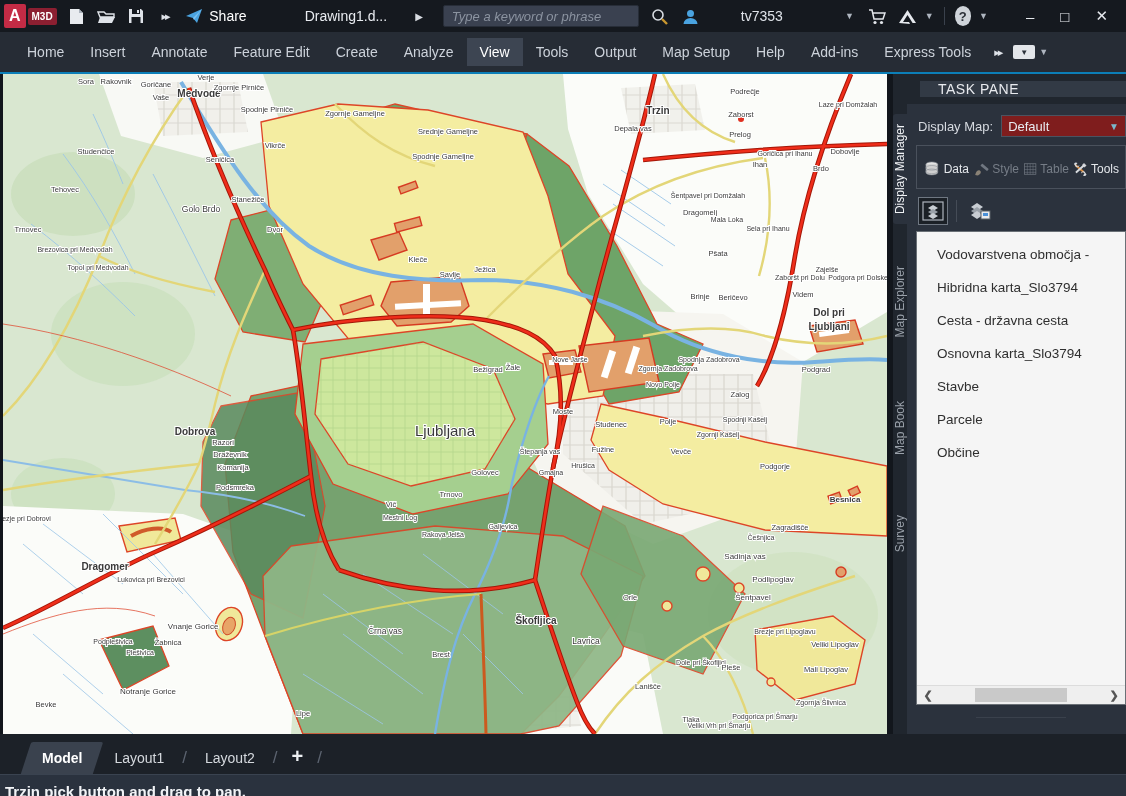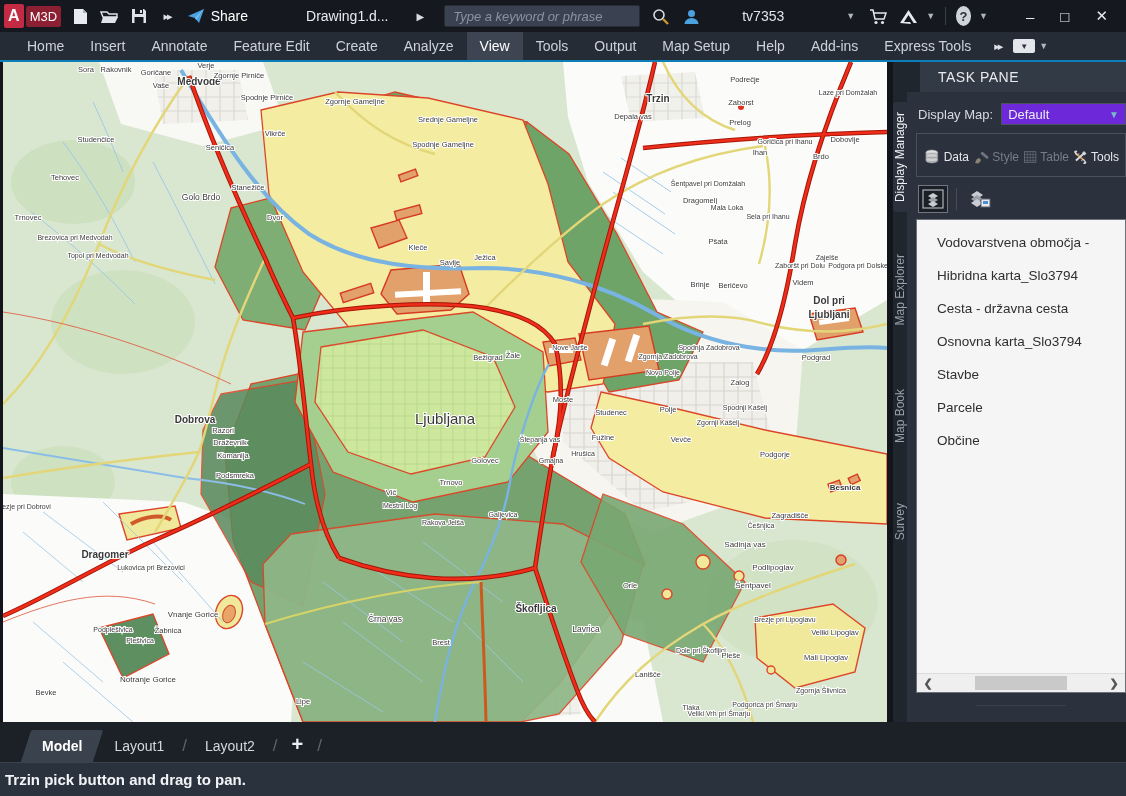--- a/index.html
+++ b/index.html
@@ -1,59 +1,59 @@
 <!DOCTYPE html>
 <html><head>
 <meta charset="utf-8">
 <style>
   * { margin:0; padding:0; box-sizing:border-box; }
   html,body { width:1126px; height:796px; overflow:hidden; background:#12161c;
     font-family:"Liberation Sans", sans-serif; }
   .titlebar { height:32px; background:#15191f; display:flex; align-items:center; color:#dfe3e9; font-size:14px; }
   .logoA { width:26px; height:24px; background:#c32b45; color:#fff; font-weight:bold; font-size:16px;
     display:flex; align-items:center; justify-content:center; margin-left:4px; border-radius:2px; }
-  .logoM3D { background:#8c1f31; color:#fff; font-size:13px; font-weight:normal; padding:3px 4px; border-radius:2px; margin-left:2px; }
+  .logoM3D { background:#8c1f31; color:#fff; font-size:10px; font-weight:bold; padding:3px 4px; border-radius:2px; margin-left:2px; }
   .tb-ic { margin-left:12px; width:20px; height:18px; display:flex; align-items:center; justify-content:center; }
   .share { color:#ffffff; margin-left:6px; }
   .doctitle { margin-left:58px; color:#e8ebf0; }
   .flyout { color:#d8dce2; margin-left:28px; font-size:10px; }
   .searchbox { margin-left:20px; width:222px; height:22px; background:#3a4150; border:1px solid #272d38;
     color:#8b93a0; font-style:italic; font-size:13px; padding:0 8px; border-radius:2px;
     font-family:"Liberation Sans", sans-serif; }
   .searchbox::placeholder { color:#8b93a0; }
   .caret { font-size:9px; color:#aeb5bf; margin-left:8px; }
   .user { display:flex; align-items:center; margin-left:14px;gap:36px; }
   .user .name { margin-left:6px; }
   .sep-v { width:1px; height:18px; background:#3a414c; margin:0 10px; }
   .qmark { width:20px; height:20px; background:#cfd4da; color:#2a2f37; border-radius:50%;
     display:flex; align-items:center; justify-content:center; font-size:13px; font-weight:bold; }
   .winbtns { display:flex; align-items:center; gap:26px; margin:0 18px 0 38px; color:#e6e9ee; font-size:15px; }
-  .ribbon { height:30px; background:#262c35; border-bottom:2px solid #0c7fb8; display:flex; align-items:center; }
+  .ribbon { height:42px; background:#262c35; border-bottom:2px solid #0c7fb8; display:flex; align-items:center; }
   .rtab { padding:0 13px; height:28px; display:flex; align-items:center; color:#ccd2da; font-size:14px; cursor:default; }
   .rtab.active { background:#3d4552; color:#fff; }
   .r-ic { color:#dfe3e9; margin-left:10px; font-size:12px; letter-spacing:-2px; }
   .r-flag { width:22px; height:14px; background:#e3e6ea; border-radius:2px; margin-left:12px;
     display:flex; align-items:center; justify-content:center; color:#2c323b; font-size:8px; }
   .main { display:flex; height:660px; }
   .map-wrap { width:893px; background:#12161c; padding:0 0 0 3px; }
   .map-wrap svg { display:block; }
   .taskpane { width:233px; display:flex; flex-direction:column; background:#20262e; }
-  .tp-toprow { height:30px; display:flex; }
+  .tp-toprow { height:30px; display:flex;align-items:center; }
   .tp-topspacer { width:27px; background:#20262e; }
   .tp-title { flex:1; background:#323a45; color:#e8eaee; font-size:14px; display:flex; align-items:center;
     padding-left:18px; letter-spacing:0.5px; }
   .tp-body { flex:1; display:flex; }
   .vstrip { width:27px; background:#20262e; display:flex; flex-direction:column; align-items:center; }
   .vtab { writing-mode:vertical-rl; transform:rotate(180deg); font-size:12px; color:#9aa1aa;
     padding:10px 0; cursor:default; }
   .vtab.active { color:#f0f2f5; background:#2b323d; border-radius:0 3px 3px 0; }
   .tp-content { flex:1; background:#2b323d; padding:7px 9px 10px 9px; display:flex; flex-direction:column; }
   .dm-row { display:flex; align-items:center; margin:4px 0 8px 2px; }
   .dm-label { color:#d6dae0; font-size:13px; }
-  .dm-select { margin-left:8px; flex:1; height:22px; background:#6d28d9; border:1px solid #4b5360;
+  .dm-select { margin-left:8px; flex:1; height:22px; background:#7f1d1d; border:1px solid #4b5360;
     color:#e8ebf0; font-size:13px; display:flex; align-items:center; padding:0 6px; justify-content:space-between; }
   .dm-arrow { color:#7ab8cc; font-size:10px; }
   .tp-toolbar { border:1px solid #4a515c; display:flex; padding:8px 6px 4px 6px; gap:4px; }
   .tbtn { width:46px; display:flex; flex-direction:row; align-items:center; gap:3px; cursor:default; }
   .tbtn .lbl { font-size:12px; color:#e4e7eb; }
   .tbtn.disabled .lbl { color:#767d87; }
   .mini-row { display:flex; align-items:center; margin:8px 0 6px 2px; gap:8px; }
   .mini-btn { width:30px; height:28px; display:flex; align-items:center; justify-content:center; }
   .mini-btn.selected { background:#1b2026; border:1px solid #6f7782; }
   .mini-sep { width:1px; height:22px; background:#454c57; }

